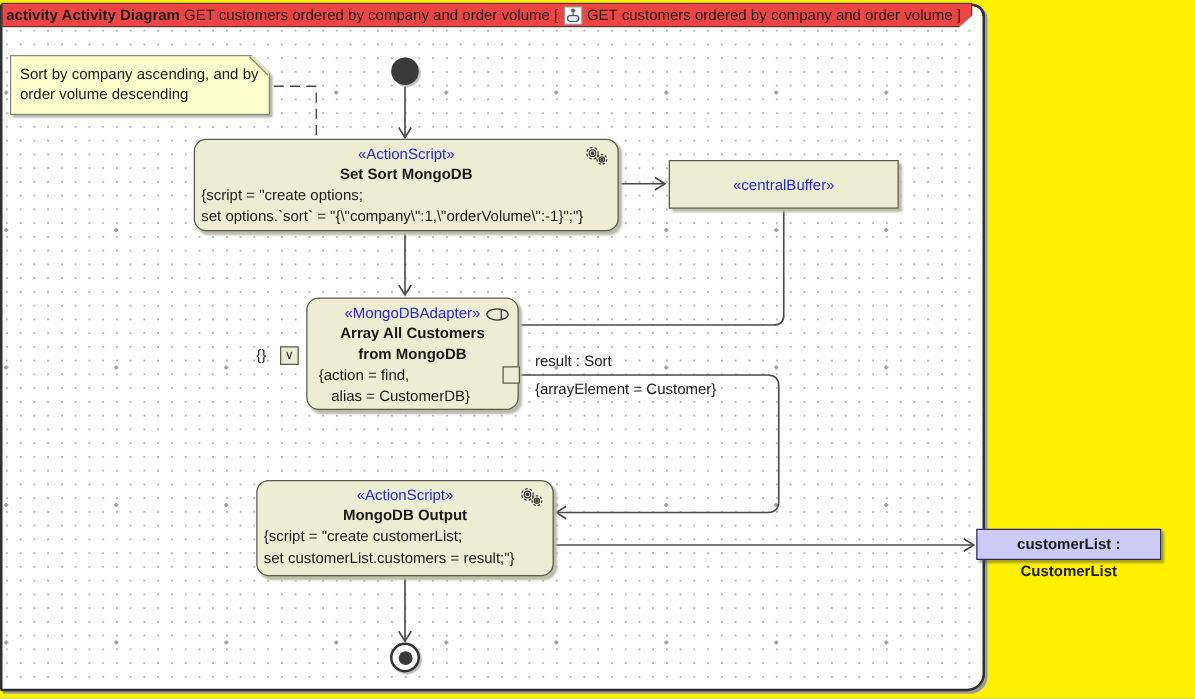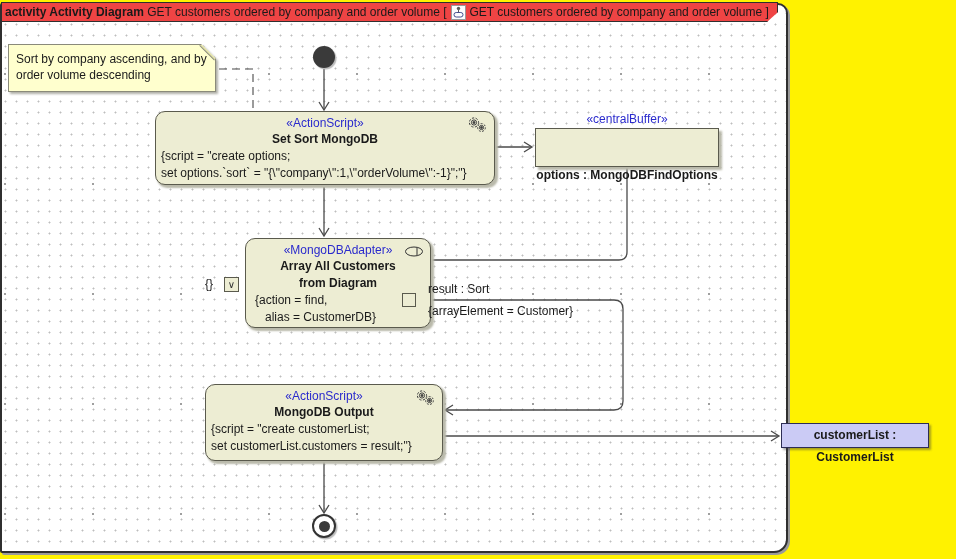--- a/index.html
+++ b/index.html
@@ -150,27 +150,26 @@
             <circle cx="15.5" cy="11.5" r="3.9" stroke-dasharray="2 1.4"></circle>
             <circle cx="15.5" cy="11.5" r="2.1"></circle>
             <circle cx="15.5" cy="11.5" r="0.9" fill="#3f3f3f"></circle>
           </g>
         </svg>
     </span>
   </div>
 
   <div class="node buffer" style="left:535px;top:128px;width:184px;height:39px;">
     <div class="stereo" style="padding-top:0;">«centralBuffer»</div>
-    <div class="nname">options : MongoDBFindOptions</div>
-  </div>
-
-  <div class="node rounded" style="left:245px;top:238px;width:186px;height:90px;">
+  </div>
+
+  <div class="node rounded" style="left:245px;top:238px;width:170px;height:90px;">
     <div class="stereo">«MongoDBAdapter»</div>
     <div class="nname">Array All Customers</div>
-    <div class="nname">from Diagram</div>
+    <div class="nname">from MongoDB</div>
     <div class="nbody" style="padding-left:9px;">{action = find,</div>
     <div class="nbody" style="padding-left:19px;">alias = CustomerDB}</div>
     <span class="corner-icon" style="top:7px;">
       <svg width="20" height="11">
           <ellipse cx="10" cy="5.5" rx="8.5" ry="4.5" fill="none" stroke="#333"></ellipse>
           <line x1="13" y1="1.6" x2="13" y2="9.4" stroke="#333"></line>
         </svg>
     </span>
   </div>
 

